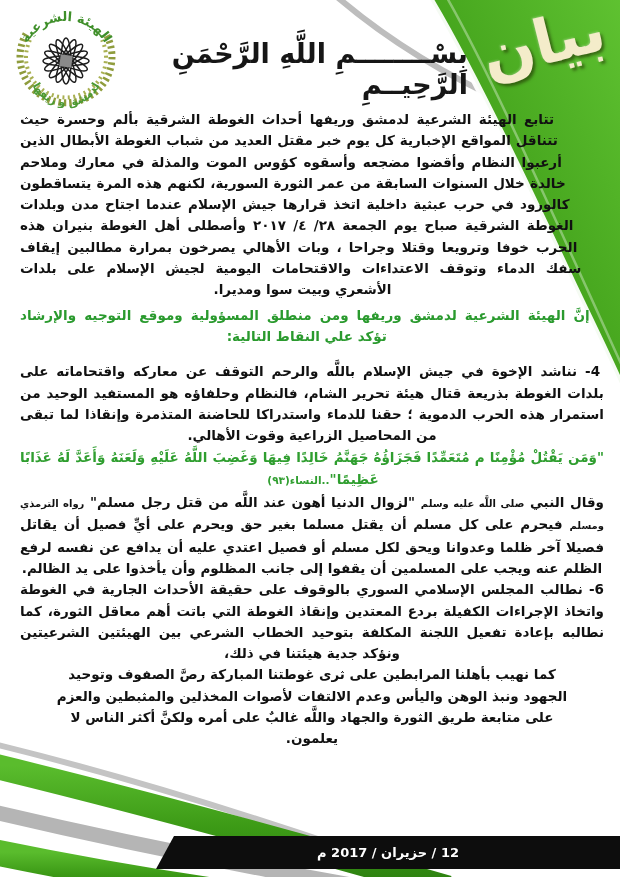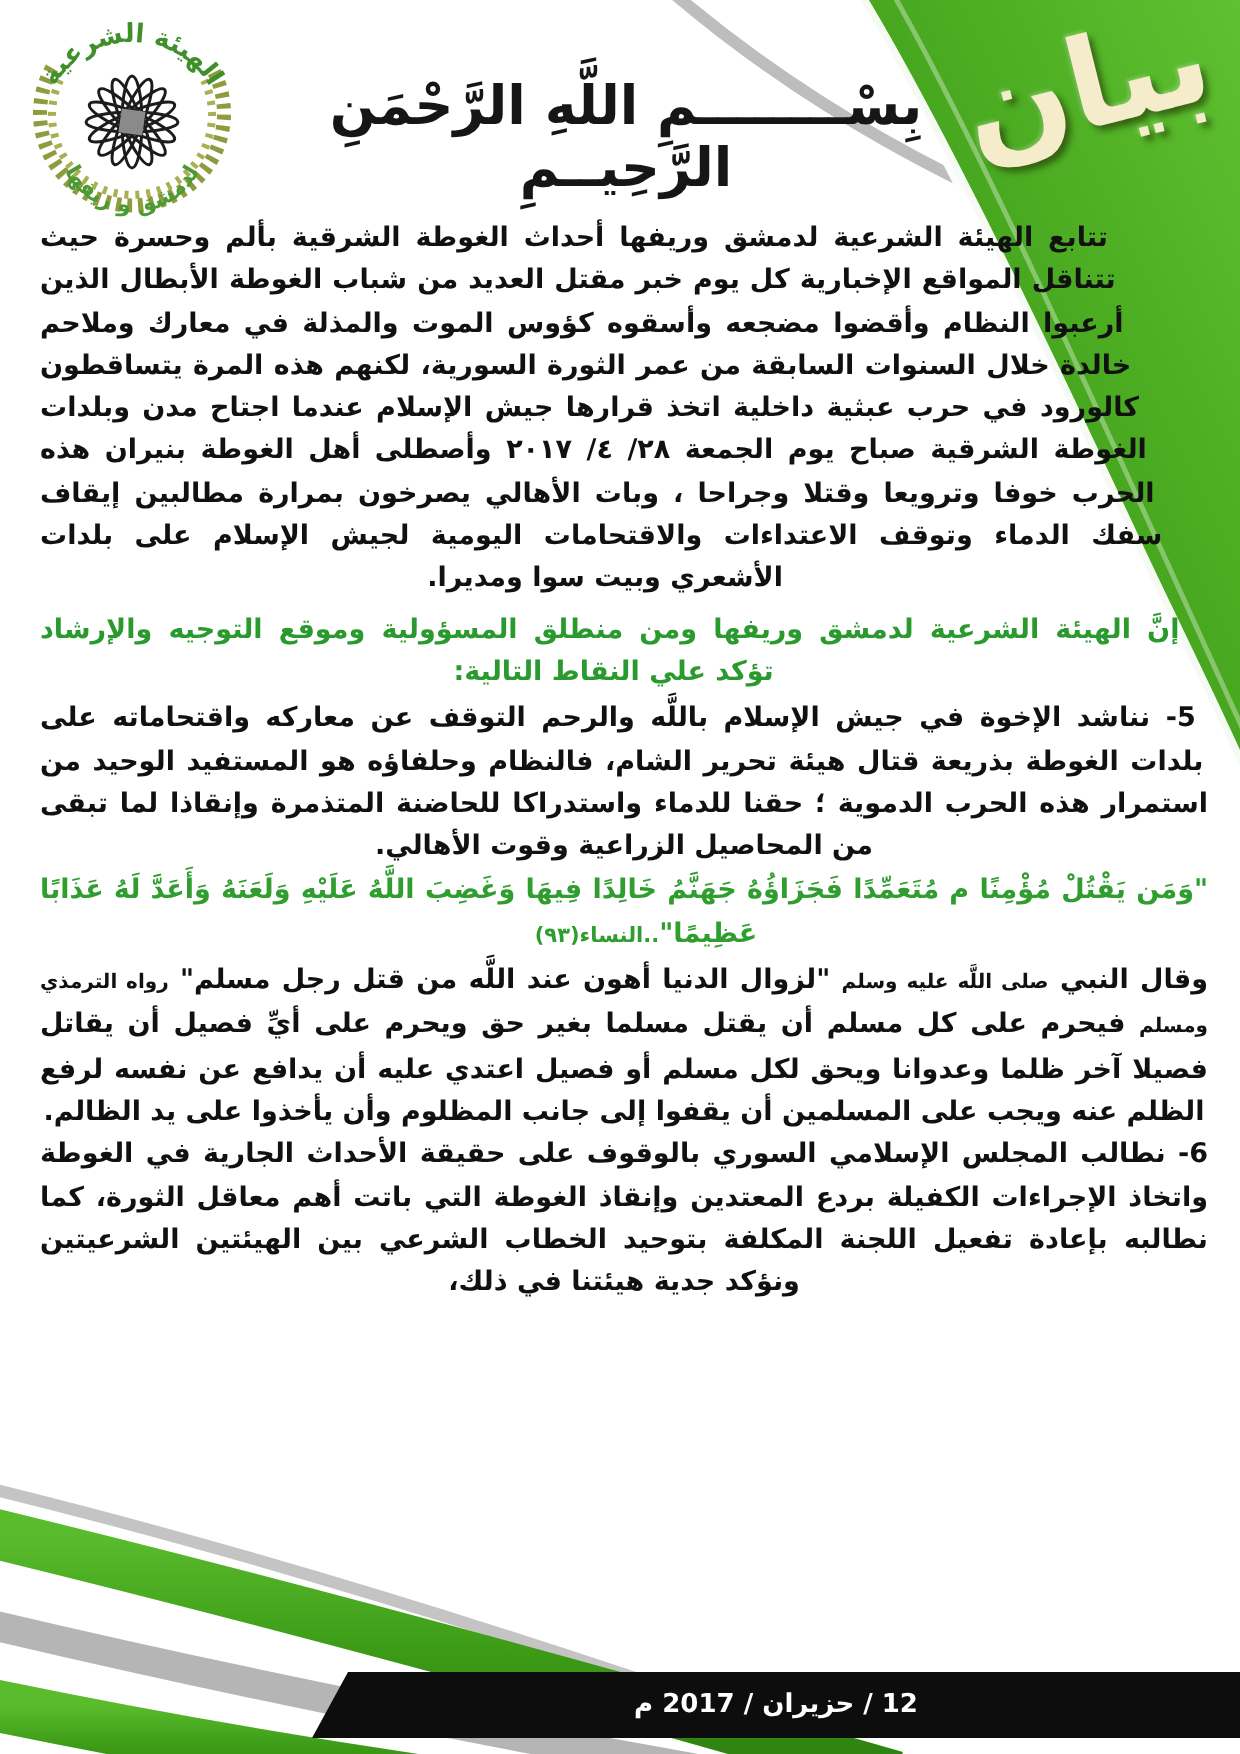--- a/index.html
+++ b/index.html
@@ -6,21 +6,21 @@
   .page{
     position:relative;width:620px;height:877px;margin:0 auto;
     background:#ffffff;overflow:hidden;
     font-family:"DejaVu Sans",sans-serif;direction:rtl;
   }
   .deco{position:absolute;left:0;top:0;width:620px;height:877px;pointer-events:none;}
 
   .logo{position:absolute;top:4px;left:8px;width:116px;height:110px;}
   .basmala{
     position:absolute;top:38px;left:158px;width:310px;
-    text-align:center;font-size:27px;font-weight:bold;color:#161616;
+    font-size:27px;font-weight:bold;color:#161616;
     direction:rtl;letter-spacing:0px;
   }
   .bayan{
     position:absolute;top:6px;right:2px;width:150px;text-align:center;
     font-size:62px;font-weight:bold;color:#f4ecca;
     transform:rotate(-14deg);
     text-shadow:2px 3px 3px rgba(30,40,0,.55), -1px -1px 2px rgba(255,255,255,.25);
   }
 
   .body{
@@ -30,21 +30,21 @@
   .para{
     margin:0;font-size:13.5px;line-height:21.3px;font-weight:bold;
     text-align:justify;text-align-last:center;
   }
   .corner-spacer{
     float:left;width:50px;height:274px;
     shape-outside:polygon(100% 0, 0 0, 0 100%);
   }
   
   .corner-spacer{float:right;shape-outside:polygon(0 0, 100% 0, 100% 100%);}
-  .heading{color:#2a9a2e;margin:4px 0 2px;}
+  .heading{color:#2a9a2e;margin:4px 0 14px;}
   .verse{color:#2f9e2f;margin:1px 0;}
   .vref{font-size:10.5px;margin-left:22px;}
   .small{font-size:10px;font-weight:bold;}
   .tail{text-align:center;text-align-last:center;padding:0 36px;}
 
   .date-bar{
     position:absolute;top:836px;left:156px;right:0;height:33px;
     background:#0d0d0d;color:#ffffff;
     clip-path:polygon(18px 0, 100% 0, 100% 100%, 0 100%);
     display:flex;align-items:center;justify-content:center;gap:30px;
@@ -118,29 +118,30 @@
 
   <div class="basmala">بِسْــــــــمِ اللَّهِ الرَّحْمَنِ الرَّحِيــمِ</div>
 
   <div class="bayan">بيان</div>
 
   <section class="body">
     <p class="para"><span class="corner-spacer"></span><span>تتابع الهيئة الشرعية لدمشق وريفها أحداث الغوطة الشرقية بألم وحسرة حيث تتناقل المواقع الإخبارية كل يوم خبر مقتل العديد من شباب الغوطة الأبطال الذين أرعبوا النظام وأقضوا مضجعه وأسقوه كؤوس الموت والمذلة في معارك وملاحم خالدة خلال السنوات السابقة من عمر الثورة السورية، لكنهم هذه المرة يتساقطون كالورود في حرب عبثية داخلية اتخذ قرارها جيش الإسلام عندما اجتاح مدن وبلدات الغوطة الشرقية صباح يوم الجمعة ٢٨/ ٤/ ٢٠١٧ وأصطلى أهل الغوطة بنيران هذه الحرب خوفا وترويعا وقتلا وجراحا ، وبات الأهالي يصرخون بمرارة مطالبين إيقاف سفك الدماء وتوقف الاعتداءات والاقتحامات اليومية لجيش الإسلام على بلدات الأشعري وبيت سوا ومديرا.</span></p>
 
     <p class="para heading">إنَّ الهيئة الشرعية لدمشق وريفها ومن منطلق المسؤولية وموقع التوجيه والإرشاد تؤكد علي النقاط التالية:</p>
 
-    <p class="para">5- نناشد الإخوة في جيش الإسلام باللَّه والرحم التوقف عن معاركه واقتحاماته على بلدات الغوطة بذريعة قتال هيئة تحرير الشام، فالنظام وحلفاؤه هو المستفيد الوحيد من استمرار هذه الحرب الدموية ؛ حقنا للدماء واستدراكا للحاضنة المتذمرة وإنقاذا لما تبقى من المحاصيل الزراعية وقوت الأهالي.</p>
+    <p class="para">4- نناشد الإخوة في جيش الإسلام باللَّه والرحم التوقف عن معاركه واقتحاماته على بلدات الغوطة بذريعة قتال هيئة تحرير الشام، فالنظام وحلفاؤه هو المستفيد الوحيد من استمرار هذه الحرب الدموية ؛ حقنا للدماء واستدراكا للحاضنة المتذمرة وإنقاذا لما تبقى من المحاصيل الزراعية وقوت الأهالي.</p>
 
 
     <p class="para verse"><span>"وَمَن يَقْتُلْ مُؤْمِنًا م مُتَعَمِّدًا فَجَزَاؤُهُ جَهَنَّمُ خَالِدًا فِيهَا وَغَضِبَ اللَّهُ عَلَيْهِ وَلَعَنَهُ وَأَعَدَّ لَهُ عَذَابًا عَظِيمًا"</span><span class="vref">..النساء(٩٣)</span></p>
 
     <p class="para"><span>وقال النبي </span><span class="small">صلى اللَّه عليه وسلم</span><span> "لزوال الدنيا أهون عند اللَّه من قتل رجل مسلم" </span><span class="small">رواه الترمذي ومسلم</span><span> فيحرم على كل مسلم أن يقتل مسلما بغير حق ويحرم على أيِّ فصيل أن يقاتل فصيلا آخر ظلما وعدوانا ويحق لكل مسلم أو فصيل اعتدي عليه أن يدافع عن نفسه لرفع الظلم عنه ويجب على المسلمين أن يقفوا إلى جانب المظلوم وأن يأخذوا على يد الظالم.</span></p>
 
 
     <p class="para">6- نطالب المجلس الإسلامي السوري بالوقوف على حقيقة الأحداث الجارية في الغوطة واتخاذ الإجراءات الكفيلة بردع المعتدين وإنقاذ الغوطة التي باتت أهم معاقل الثورة، كما نطالبه بإعادة تفعيل اللجنة المكلفة بتوحيد الخطاب الشرعي بين الهيئتين الشرعيتين ونؤكد جدية هيئتنا في ذلك،</p>
 
+    <p class="para tail">كما نهيب بأهلنا المرابطين على ثرى غوطتنا المباركة رصَّ الصفوف وتوحيد الجهود ونبذ الوهن واليأس وعدم الالتفات لأصوات المخذلين والمثبطين والعزم على متابعة طريق الثورة والجهاد واللَّه غالبٌ على أمره ولكنَّ أكثر الناس لا يعلمون.</p>
   </section>
 
   <div class="date-bar">
     <span>12 / حزيران /  2017  م</span>
   </div>
 
 </div>
 
 </body></html>

